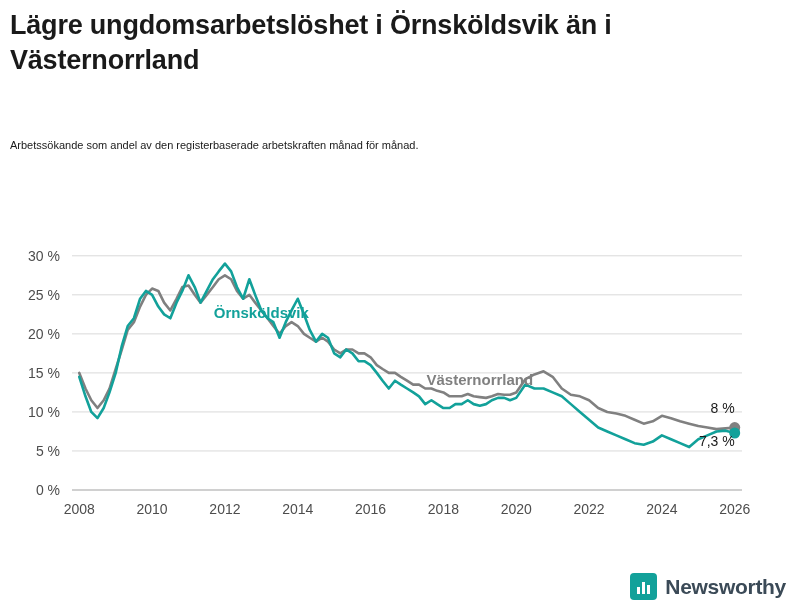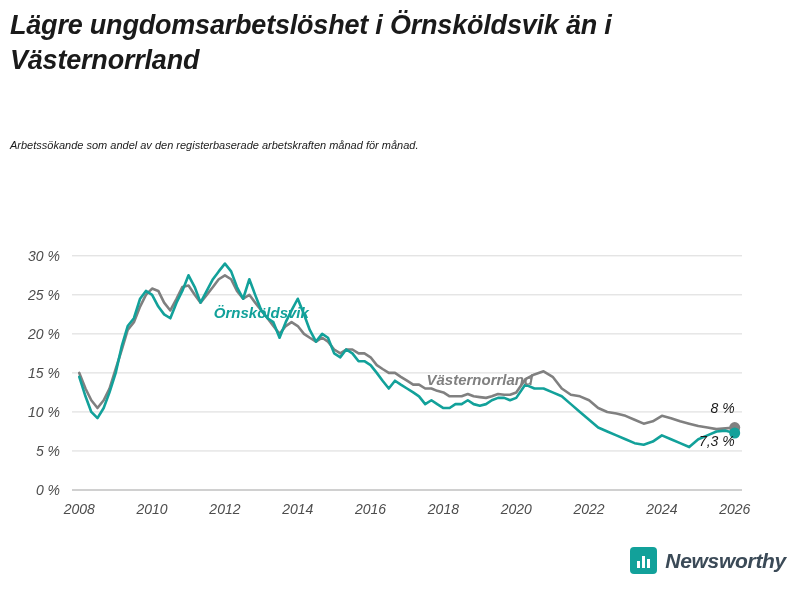--- a/index.html
+++ b/index.html
@@ -12,21 +12,20 @@
     background: #ffffff;
     font-family: "Liberation Sans", sans-serif;
     color: #1a1a1a;
     overflow: hidden;
     position: relative;
   }
   .page {
     position: absolute;
     inset: 0;
     padding: 4px;
-    font-style: italic;
   }
   .title {
     position: absolute;
     left: 10px;
     top: 8px;
     width: 780px;
     font-size: 27px;
     font-weight: bold;
     line-height: 1.28;
     letter-spacing: -0.2px;
@@ -62,21 +61,21 @@
     font-weight: bold;
   }
   .value-label {
     font-family: "Liberation Sans", sans-serif;
     font-size: 14px;
     fill: #1a1a1a;
   }
   .logo {
     position: absolute;
     right: 14px;
-    bottom: 26px;
+    bottom: 0;
     display: flex;
     align-items: center;
     gap: 8px;
   }
   .logo-mark {
     width: 27px;
     height: 27px;
     border-radius: 4px;
     background: #12a19a;
     display: flex;

